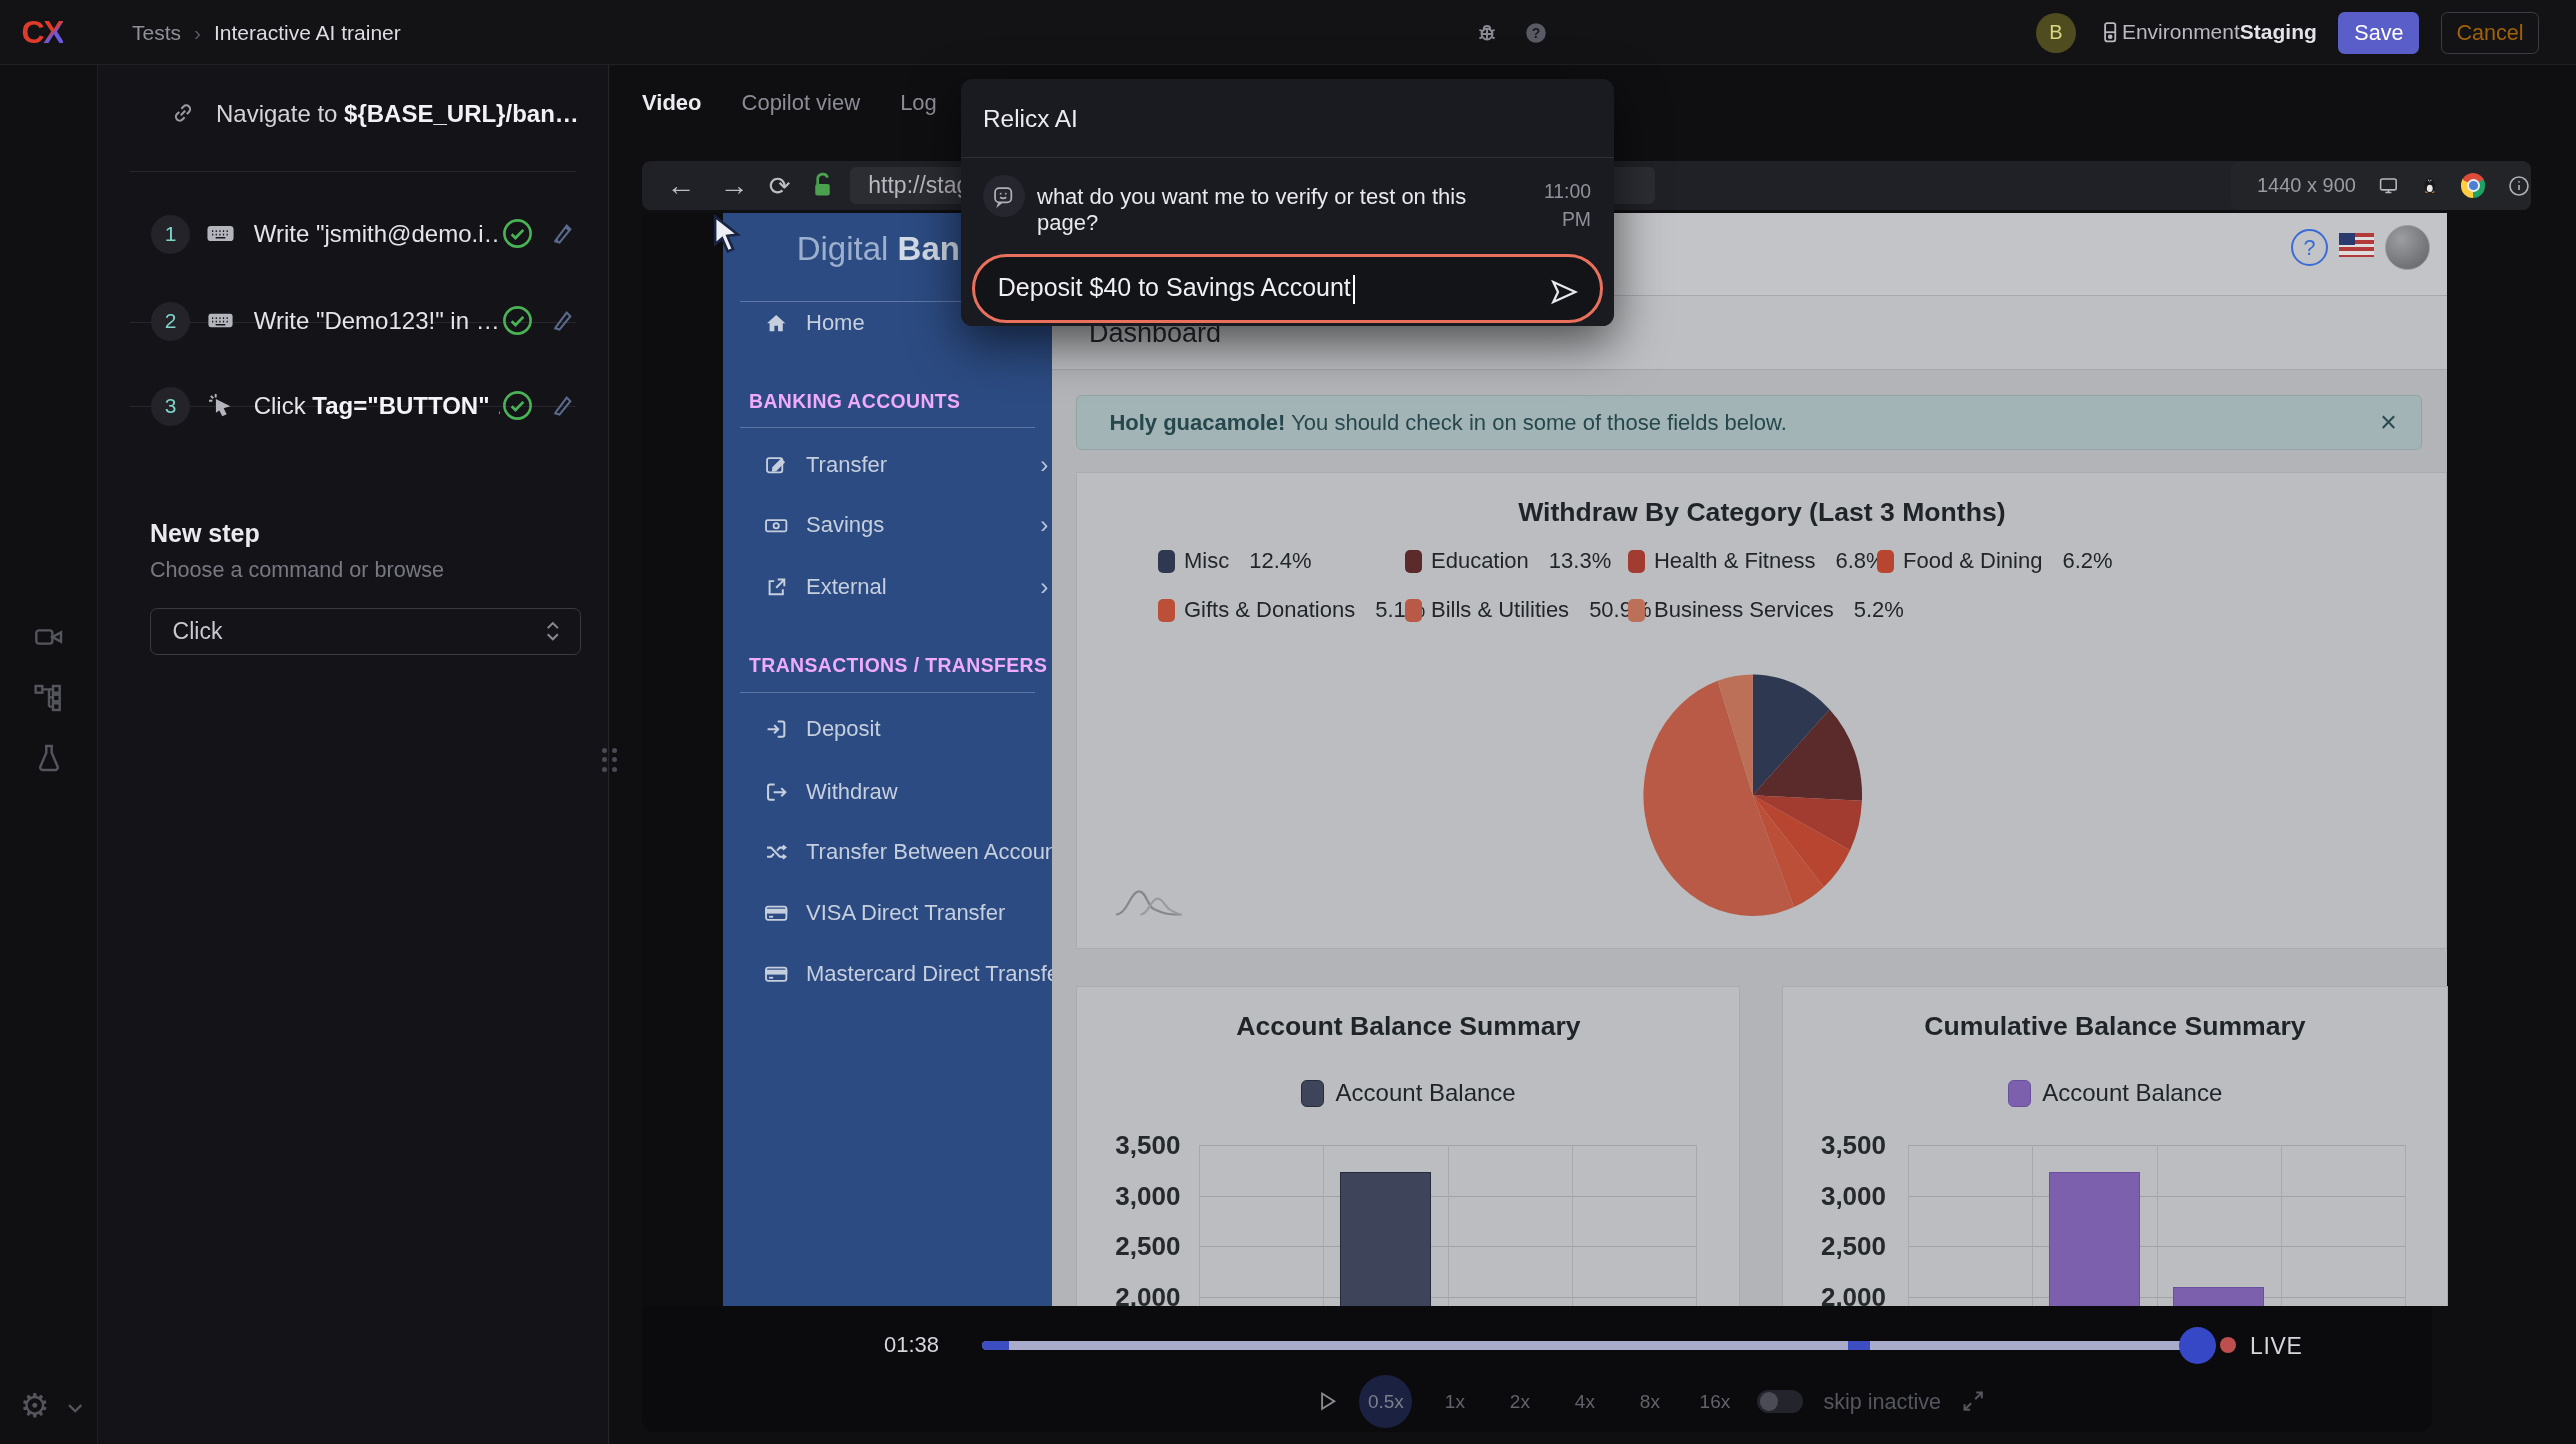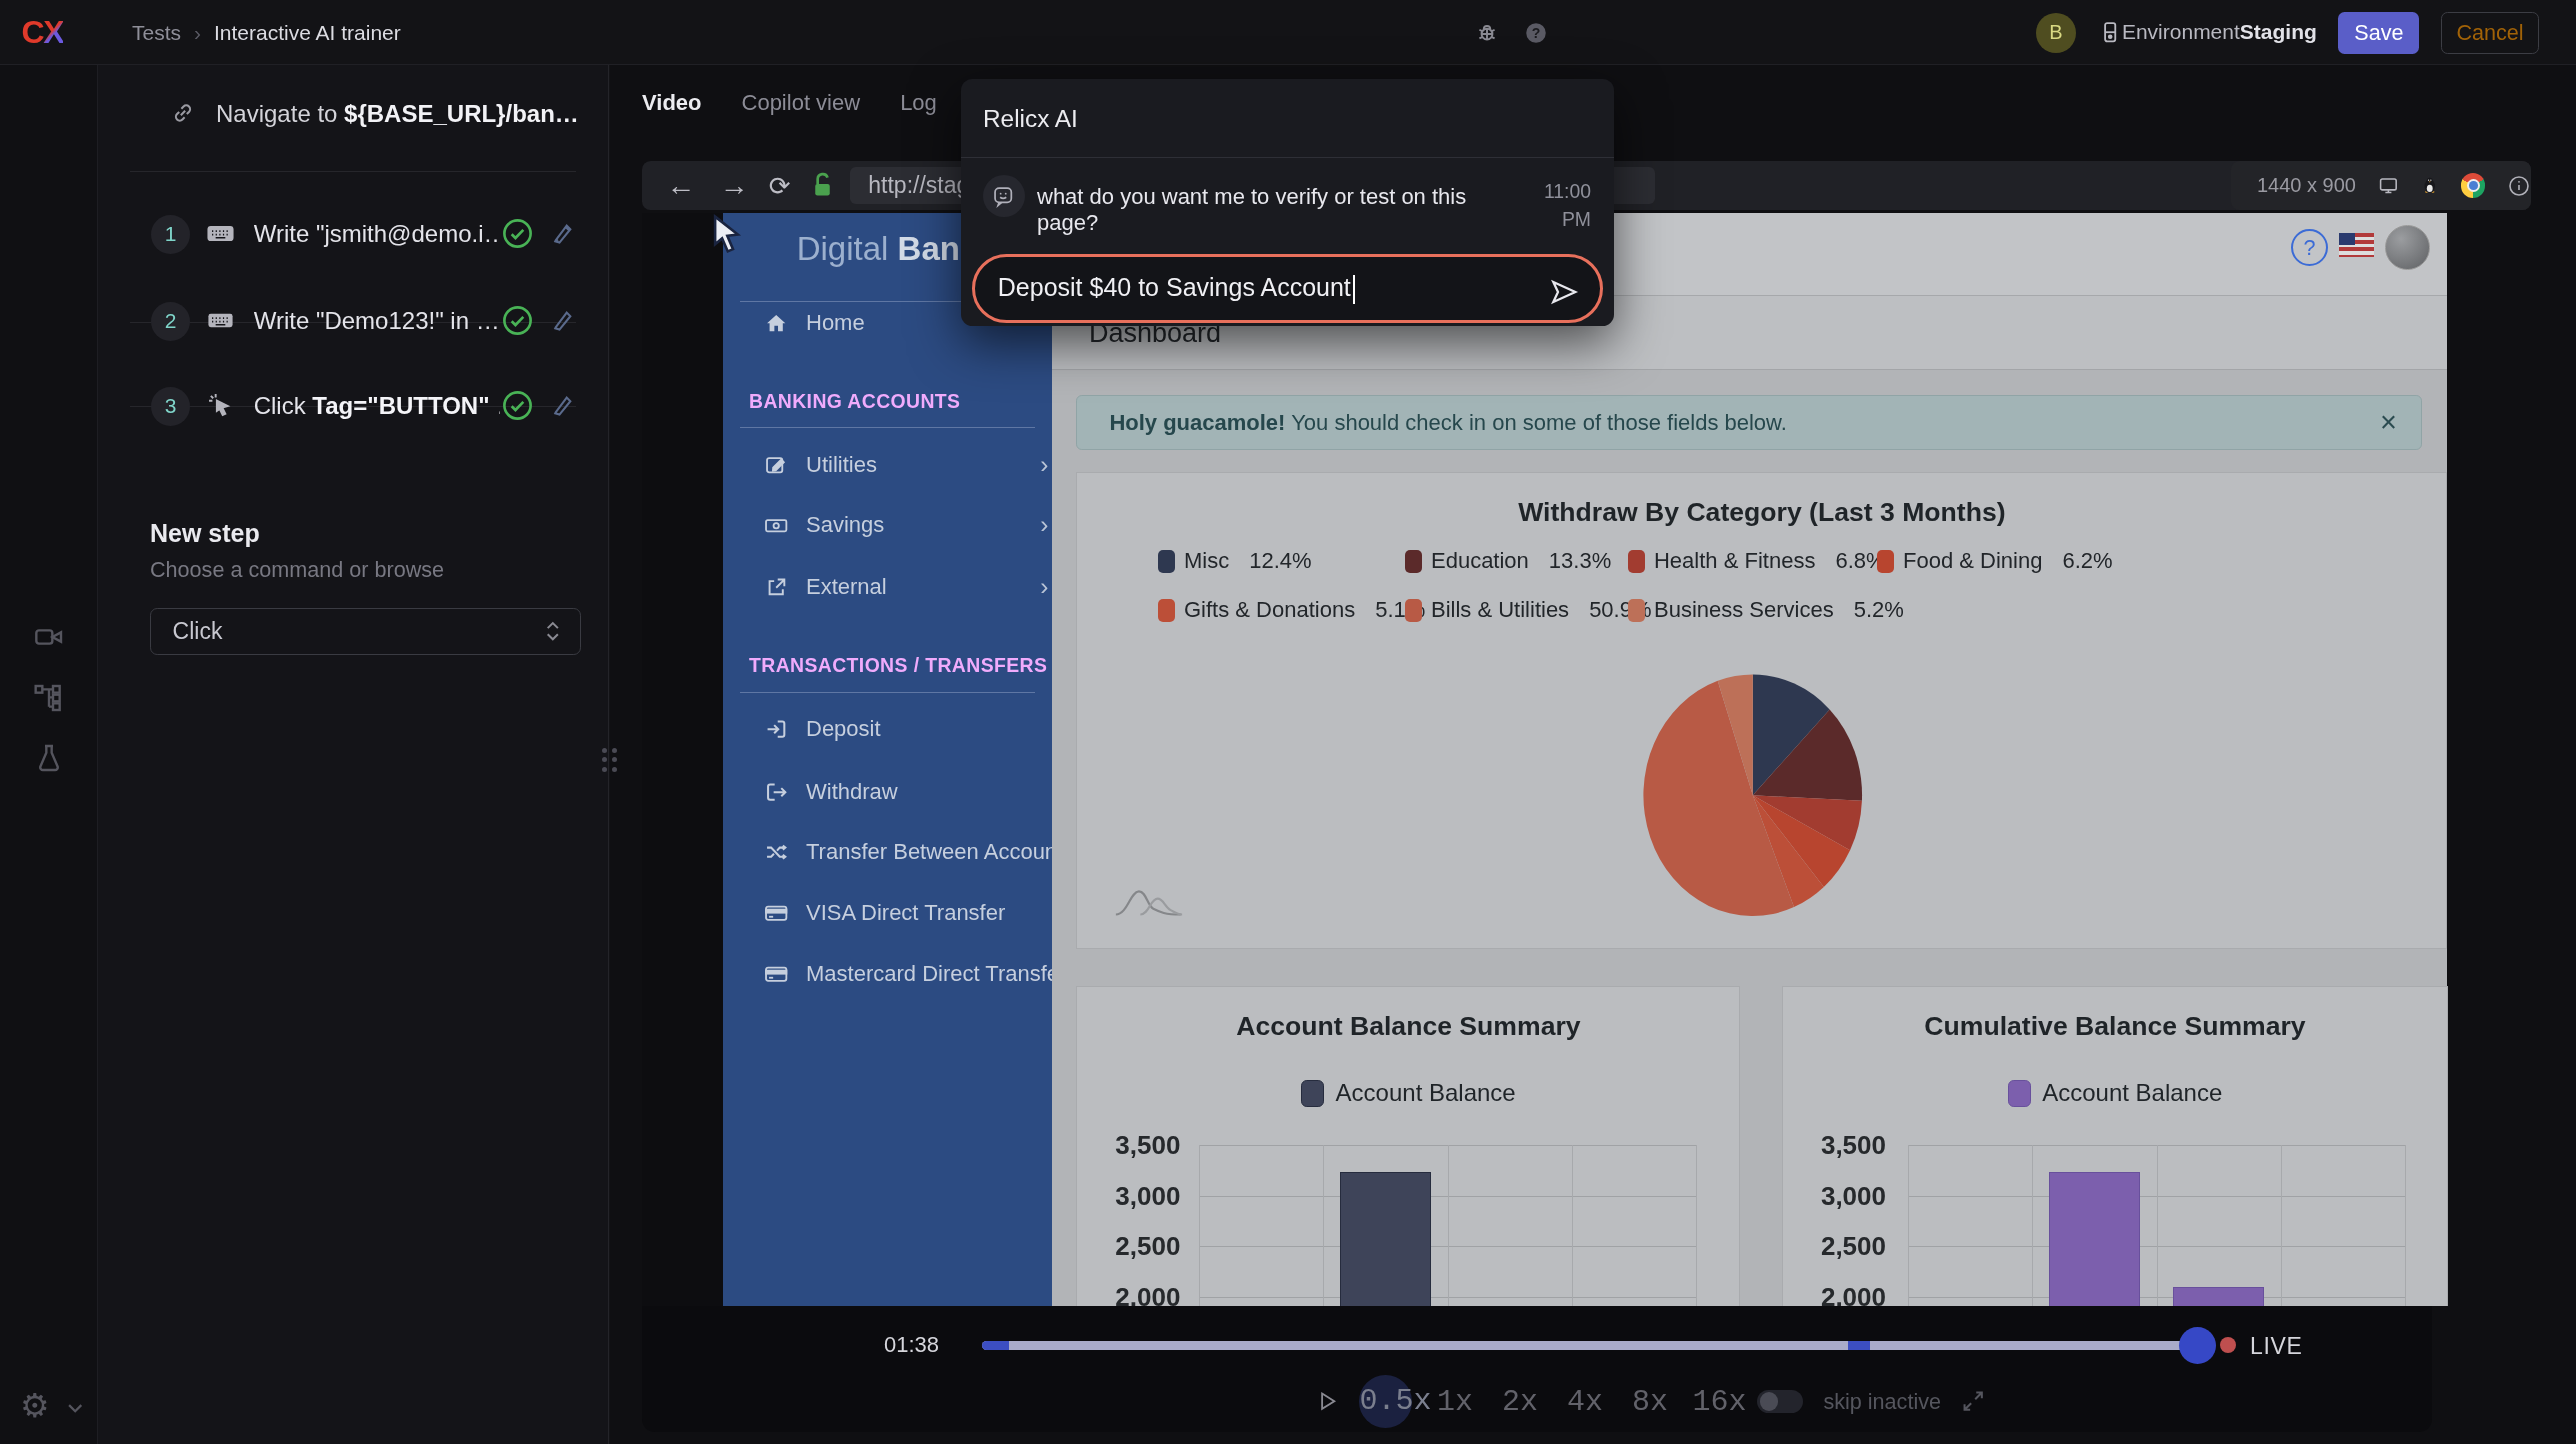--- a/index.html
+++ b/index.html
@@ -124,21 +124,21 @@
   
   .player { position:absolute; left:32px; top:1241px; width:1790px; height:126px; background:#0b0b0e; border-radius:0 0 13px 13px; z-index:40; }
   .ptime { position:absolute; left:230px; top:26px; width:79px; text-align:center; font-size:22px; color:#d6d6dc; }
   .ptrack { position:absolute; left:340px; top:35px; width:1216px; height:9.3px; border-radius:5px; background:#a9abca; cursor:pointer; }
   .pseg { position:absolute; left:0; top:0; width:27px; height:9.3px; border-radius:5px 0 0 5px; background:#3c4ec2; }
   .pmark { position:absolute; left:866px; top:0; width:21.6px; height:9.3px; background:#3c4ec2; }
   .phandle { position:absolute; left:1197px; top:-14.4px; width:37px; height:37px; border-radius:50%; background:#3648c6; cursor:pointer; }
   .plive-dot { position:absolute; left:1578px; top:31px; width:16px; height:16px; border-radius:50%; background:#bf4f4f; }
   .plive { position:absolute; left:1608px; top:26.6px; font-size:23px; letter-spacing:0.7px; color:#d6d6dc; }
   .pctrls { position:absolute; left:673px; top:72px; height:47px; display:flex; align-items:center; gap:20px; }
-  .speed { font-size:30px; color:#62626a; cursor:pointer; width:45px; text-align:center;font-family:Liberation Mono, monospace; }
+  .speed { font-size:19px; color:#62626a; cursor:pointer; width:45px; text-align:center; }
   .speed.active { background:#1b2140; border-radius:50%; width:53px; height:53px; line-height:53px; color:#7b7f8e; }
   .ptoggle { width:46px; height:23px; border-radius:11.5px; background:#23242c; position:relative; cursor:pointer; flex:0 0 auto; }
   .ptoggle i { position:absolute; left:2.2px; top:2.2px; width:18.7px; height:18.7px; border-radius:50%; background:#4a4b55; }
   .pskip { font-size:21.6px; color:#55565e; white-space:nowrap; }
 
   
   .relicx { position:absolute; left:961px; top:79px; width:653px; height:247px; background:#1a1b20; border-radius:11.5px; box-shadow:0 17px 50px rgba(0,0,0,.6); z-index:80; }
   .rx-title { position:absolute; left:22px; top:26px; font-size:24.4px; color:#ececf0; }
   .rx-div { position:absolute; left:0; top:78px; width:100%; height:0.7px; background:#2e2f36; }
   .rx-boticon { position:absolute; left:21.6px; top:96px; width:42px; height:42px; border-radius:50%; background:#26272e; display:flex; align-items:center; justify-content:center; }
@@ -393,21 +393,21 @@
         <div class="bs-sec" style="top:177px">BANKING ACCOUNTS</div>
         <div class="bs-div" style="top:214px"></div>
 
         <div class="bs-item" style="top:229px">
           <span class="ico">
               <svg width="24.4" height="24.4" viewBox="0 0 24 24" fill="none" stroke="#c6cfde" stroke-width="1.8">
                 <rect x="3" y="5" width="15" height="14" rx="2"></rect>
                 <path d="M9 14.5 L17 6.5 L19.5 9 L11.5 17 L8.8 17.4 Z" fill="#c6cfde"></path>
               </svg>
             </span>
-          <span class="lb">Utilities</span>
+          <span class="lb">Transfer</span>
           <span class="chv">›</span>
         </div>
         <div class="bs-item" style="top:289px">
           <span class="ico">
               <svg width="24.4" height="24.4" viewBox="0 0 24 24" fill="none" stroke="#c6cfde" stroke-width="1.8">
                 <rect x="2" y="7" width="20" height="11" rx="1.5"></rect>
                 <circle cx="12" cy="12.5" r="2.6"></circle>
               </svg>
             </span>
           <span class="lb">Savings</span>

